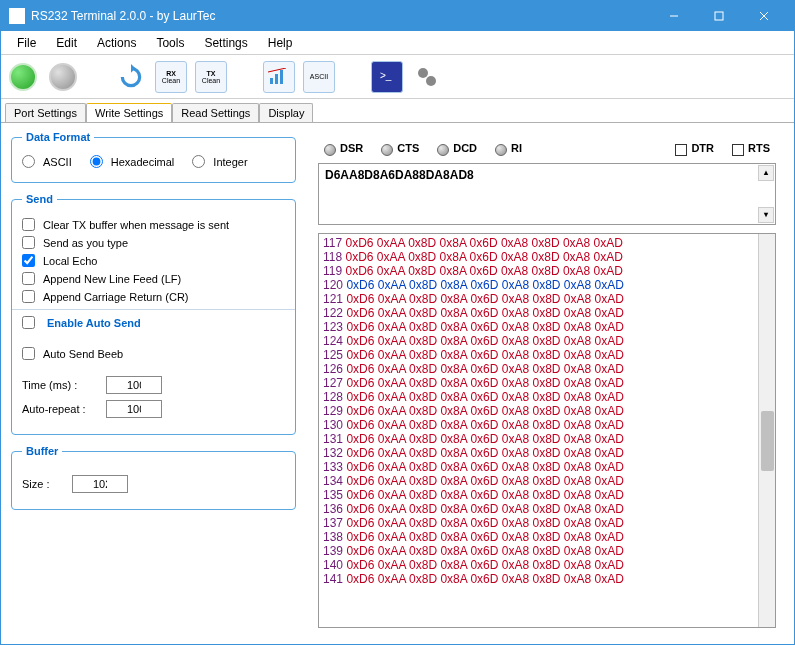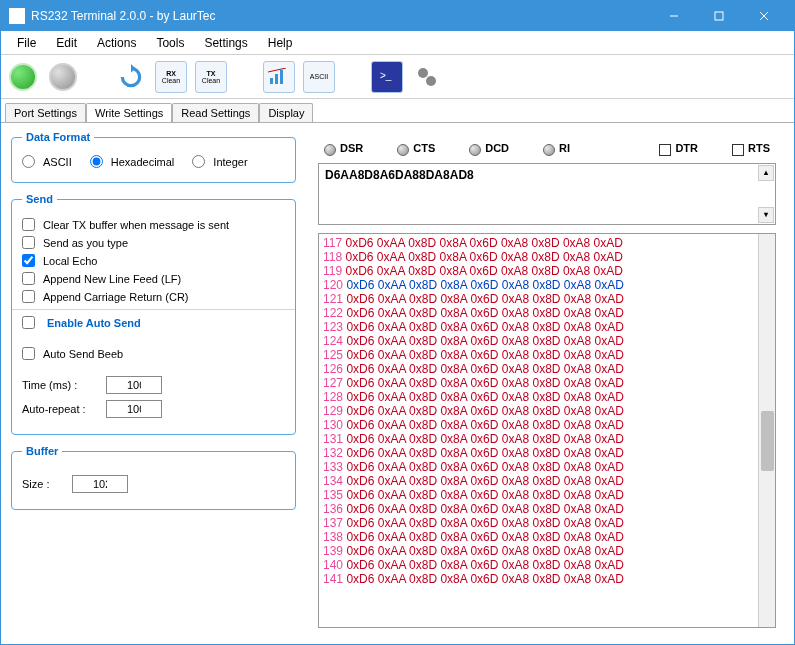--- a/index.html
+++ b/index.html
@@ -27,31 +27,31 @@
 .leftpane { width: 305px; border-right: 0px solid #d0d0d0; padding: 8px 10px; font-size: 11px; overflow:hidden;}
 .rightpane { flex: 1; padding: 8px 10px 8px 4px; display: flex; flex-direction: column; }
 fieldset { border: 1px solid #5aa8e0; border-radius: 4px; margin-bottom: 10px; padding: 8px 10px 10px 10px; }
 legend { color: #0066cc; font-size: 11px; padding: 0 4px; font-weight:600;}
 .radio-row, .chk-row { display: flex; align-items: center; gap: 4px; margin: 4px 0; font-size: 11px; }
 .radio-row input, .chk-row input { margin-right: 4px; }
 .subhead { color: #0066cc; font-size: 11px; font-weight:600; margin: 0 4px;}
 .field-row { display: flex; align-items: center; gap: 10px; margin: 6px 0; font-size: 11px; }
 .field-row label { width: 74px; }
 .field-row input { width: 56px; border: 1px solid #888; padding: 2px 20px; font-size: 11px; }
-.statusrow { height: 30px; display: flex; align-items: center; gap: 34px; padding: 8px 14px 2px 14px; font-size: 11px; font-weight:600;}
+.statusrow { height: 30px; display: flex; align-items: center; gap: 18px; padding: 8px 14px 2px 14px; font-size: 11px; font-weight:600;}
 .led { width: 12px; height: 12px; border-radius: 50%; background: radial-gradient(circle at 30% 30%, #e8e8e8, #909090); border: 1px solid #666; display: inline-block; margin-right: 4px; vertical-align: middle; }
 .chkbox { width: 12px; height: 12px; border: 1px solid #333; display: inline-block; margin-right: 4px; vertical-align: middle; }
 .inputbox { border: 1px solid #999; height: 62px; margin: 2px 8px 4px 8px; padding: 4px 6px; font-family: "Consolas","Courier New",monospace; font-size: 12px; position: relative; font-weight: bold; }
 .inputbox .scroll-up{position:absolute; right:1px; top:1px; width:16px; height:16px; background:#f0f0f0; border:1px solid #ccc; font-size:8px; text-align:center; line-height:14px;}
 .inputbox .scroll-dn{position:absolute; right:1px; bottom:1px; width:16px; height:16px; background:#f0f0f0; border:1px solid #ccc; font-size:8px; text-align:center; line-height:14px;}
 .logbox { flex: 1; border: 1px solid #999; margin: 4px 8px 8px 8px; overflow: hidden; position: relative; font-family: "Consolas","Courier New",monospace; font-size: 12px; }
 .logcontent { padding: 2px 4px; white-space: pre; line-height: 14px; }
 .logscroll { position: absolute; right: 0; top: 0; width: 17px; height: 100%; background: #f0f0f0; border-left: 1px solid #ccc; }
 .logscroll .thumb { position: absolute; left: 2px; width: 13px; background: #c0c0c0; border-radius: 2px; }
-.ln { color: #ec4899; }
+.ln { color: #701a75; }
 .tx { color: #c00020; }
 .rx { color: #0040c0; }
 .radios-inline{display:flex; gap:18px; align-items:center;}
 .chk-stack .chk-row{margin:5px 0;}
 .hr-in-fieldset{border:none; border-top:1px solid #c8d8e8; margin:6px -10px;}
 </style>
 </head>
 <body>
 
 <div class="titlebar">

